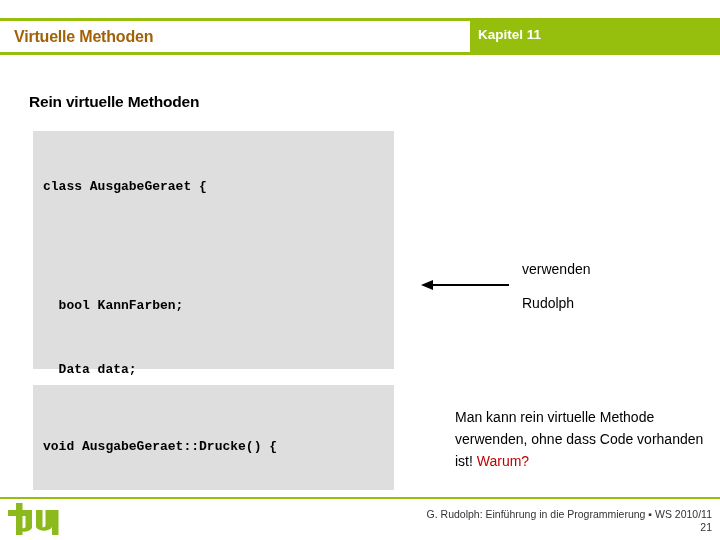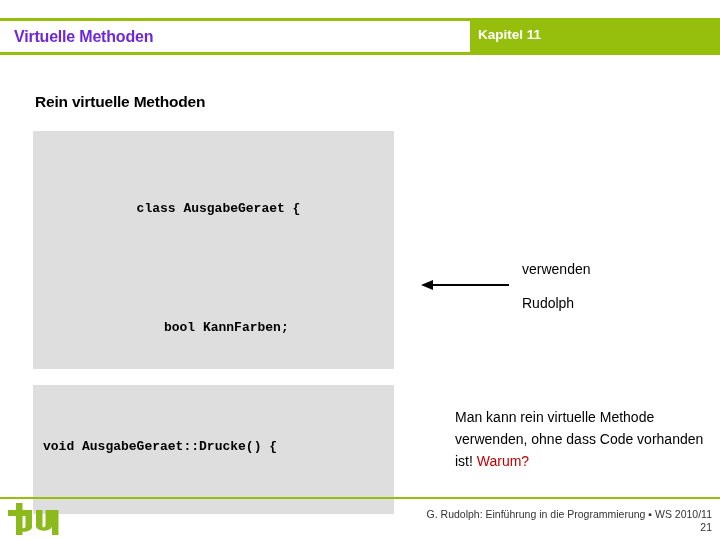--- a/index.html
+++ b/index.html
@@ -33,21 +33,21 @@
     border-top: 3px solid #96bf0d;
     border-bottom: 3px solid #96bf0d;
     box-sizing: border-box;
   }
   #header-title {
     position: absolute;
     left: 14px;
     top: 7px;
     font-size: 16px;
     font-weight: bold;
-    color: #6d28d9;
+    color: #a16207;
     letter-spacing: -0.2px;
     white-space: nowrap;
   }
   #header-chapter-band {
     position: absolute;
     left: 470px;
     top: 0;
     width: 250px;
     height: 37px;
     background: #96bf0d;
@@ -58,21 +58,21 @@
     top: 9px;
     font-size: 13.5px;
     font-weight: bold;
     color: #ffffff;
     white-space: nowrap;
   }
 
   
   #slide-heading {
     position: absolute;
-    left: 35px;
+    left: 29px;
     top: 93px;
     font-size: 15.5px;
     font-weight: bold;
     color: #000000;
     letter-spacing: -0.2px;
     white-space: nowrap;
   }
 
   
   .code-block {
@@ -83,29 +83,28 @@
     font-size: 13px;
     color: #000000;
     white-space: pre;
     box-sizing: border-box;
   }
   #code-block-class {
     left: 33px;
     top: 131px;
     width: 361px;
     height: 238px;
-    padding: 24px 0 0 10px;
+    padding: 2px 0 0 10px;
     line-height: 21.5px;
-    text-align: center;
   }
   #code-block-impl {
     left: 33px;
     top: 385px;
     width: 361px;
-    height: 129px;
+    height: 105px;
     padding: 8px 0 0 10px;
     line-height: 21.5px;
   }
   .code-line {
     display: block;
     height: 21.5px;
   }
   .code-blank {
     display: block;
     height: 11px;

